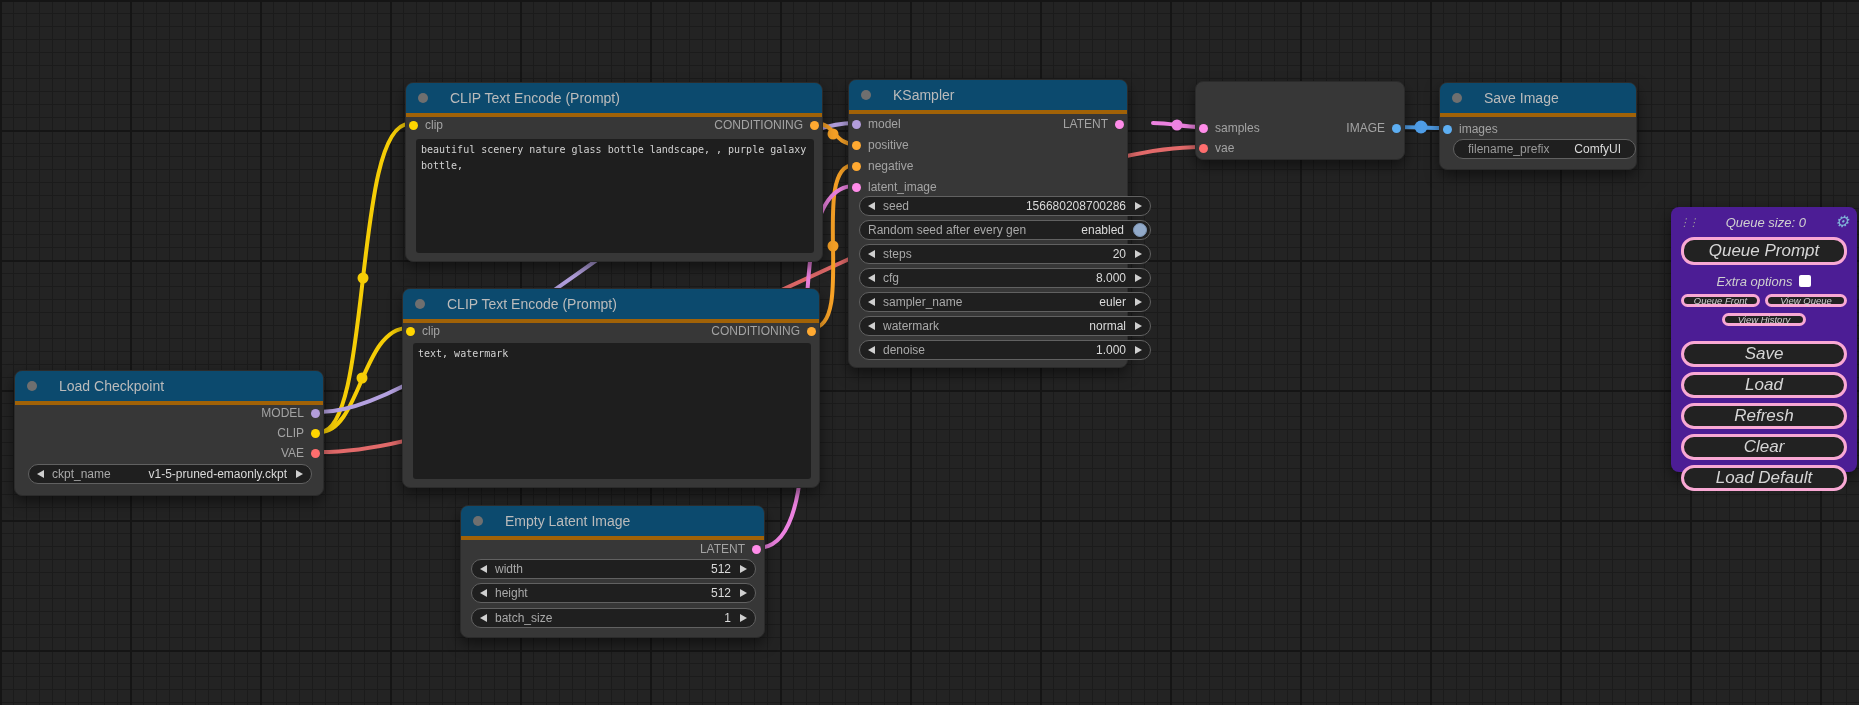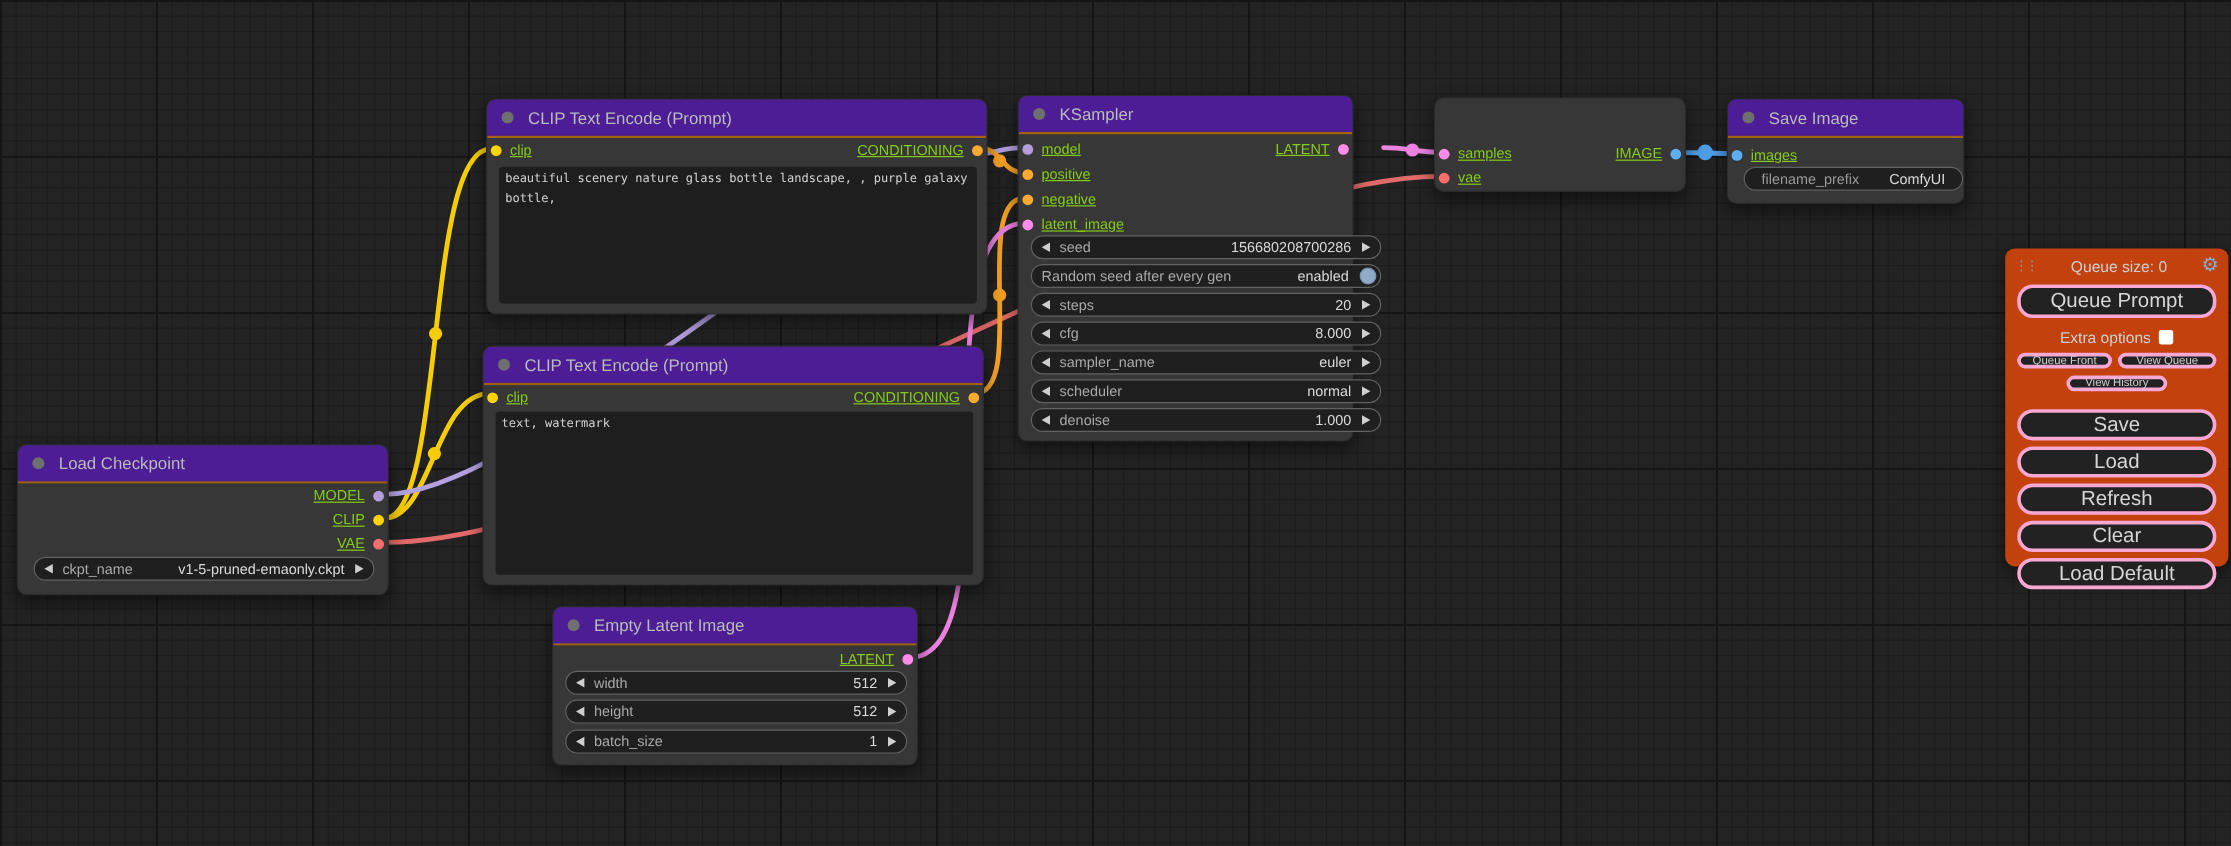--- a/index.html
+++ b/index.html
@@ -12,24 +12,24 @@
       linear-gradient(90deg,#151515 2px, transparent 2px),
       linear-gradient(#1b1b1b 1px, transparent 1px),
       linear-gradient(90deg,#1b1b1b 1px, transparent 1px);
     background-size:130px 130px,130px 130px,13px 13px,13px 13px;
   }
   svg.wires{position:absolute;left:0;top:0;z-index:1;pointer-events:none;}
   svg.wires path{fill:none;stroke-width:4;stroke-linecap:round;}
 
   .node{position:absolute;background:#373737;border:1px solid #2b2b2b;border-radius:8px;
         box-shadow:0 6px 14px rgba(0,0,0,.5);z-index:2;box-sizing:border-box;}
-  .node-title{height:30px;background:#4c1d95;border-bottom:2px solid #a16207;border-radius:7px 7px 0 0;
-        display:flex;align-items:center;gap:12px;padding:0 12px;font-size:14px;color:#bbb;}
+  .node-title{height:30px;background:#0c4a6e;border-bottom:4px solid #a16207;border-radius:7px 7px 0 0;
+        display:flex;align-items:center;gap:22px;padding:0 12px;font-size:14px;color:#bbb;}
   .tdot{width:10px;height:10px;border-radius:50%;background:#6f6f6f;flex:none;}
-  .prow{position:absolute;height:20px;display:flex;align-items:center;gap:7px;font-size:12px;color:#84cc16;white-space:nowrap;text-decoration:underline;}
+  .prow{position:absolute;height:20px;display:flex;align-items:center;gap:7px;font-size:12px;color:#a3a3a3;white-space:nowrap;}
   .prow.in{left:0;padding-left:3px;}
   .prow.out{right:0;padding-right:3px;}
   .pdot{width:9px;height:9px;border-radius:50%;flex:none;}
   .c-model{background:#b39ddb}.c-clip{background:#ffd500}.c-vae{background:#ff6e6e}
   .c-cond{background:#ffa931}.c-latent{background:#ff8ce9}.c-image{background:#5daef2}
 
   .widget{position:absolute;height:20px;background:#1f1f1f;border:1px solid #616161;border-radius:11px;
         display:flex;align-items:center;font-size:12px;color:#a9a9a9;box-sizing:border-box;}
   .warr-l{width:0;height:0;border-style:solid;border-width:4.5px 7px 4.5px 0;
         border-color:transparent #cfcfcf transparent transparent;margin-left:8px;flex:none;}
@@ -37,22 +37,22 @@
         border-color:transparent transparent transparent #cfcfcf;margin-right:8px;flex:none;}
   .wlabel{margin-left:8px;color:#a9a9a9;}
   .wvalue{margin-left:auto;margin-right:9px;color:#dadada;}
   .toggle{width:14px;height:14px;border-radius:50%;background:#92aac9;border:1px solid #7b93b2;
         margin-right:3px;flex:none;box-sizing:border-box;}
 
   .textarea{position:absolute;background:#1e1e1e;border-radius:3px;
         font-family:"DejaVu Sans Mono",monospace;font-size:10px;line-height:1.55;
         color:#d2d2d2;padding:3px 5px;white-space:pre-wrap;word-break:break-word;box-sizing:border-box;}
 
-  .qpanel{position:absolute;left:1671px;top:207px;width:186px;height:265px;background:#c2410c;
-        border-radius:8px;box-shadow:0 6px 16px rgba(0,0,0,.55);z-index:3;}
+  .qpanel{position:absolute;left:1671px;top:207px;width:186px;height:265px;background:#4c1d95;
+        border-radius:8px;box-shadow:0 6px 16px rgba(0,0,0,.55);z-index:3;font-style:italic;}
   .qpanel .abs{position:absolute;box-sizing:border-box;}
   .qheader{left:0;top:5px;width:100%;height:20px;display:flex;align-items:center;
         justify-content:space-between;padding:0 8px;}
   .qtitle{font-size:13px;color:#d0d0d0;}
   .handle-icon{color:#9a9a9a;font-size:11px;letter-spacing:-2px;line-height:1;}
   .handle-icon::before{content:"\22EE\22EE";}
   .gear-icon{color:#7fb2d8;font-size:16px;line-height:1;}
   .gear-icon::before{content:"\2699";}
   .btn{background:#222;border:3px solid #f9a8d4;border-radius:13px;color:#d6d6d6;
         display:flex;align-items:center;justify-content:center;font-family:inherit;cursor:pointer;}
@@ -191,21 +191,21 @@
     <span class="warr-r"></span>
   </div>
   <div class="widget" style="left:10px;top:212px;width:292px">
     <span class="warr-l"></span>
     <span class="wlabel">sampler_name</span>
     <span class="wvalue">euler</span>
     <span class="warr-r"></span>
   </div>
   <div class="widget" style="left:10px;top:236px;width:292px">
     <span class="warr-l"></span>
-    <span class="wlabel">scheduler</span>
+    <span class="wlabel">watermark</span>
     <span class="wvalue">normal</span>
     <span class="warr-r"></span>
   </div>
   <div class="widget" style="left:10px;top:260px;width:292px">
     <span class="warr-l"></span>
     <span class="wlabel">denoise</span>
     <span class="wvalue">1.000</span>
     <span class="warr-r"></span>
   </div>
 </div>

